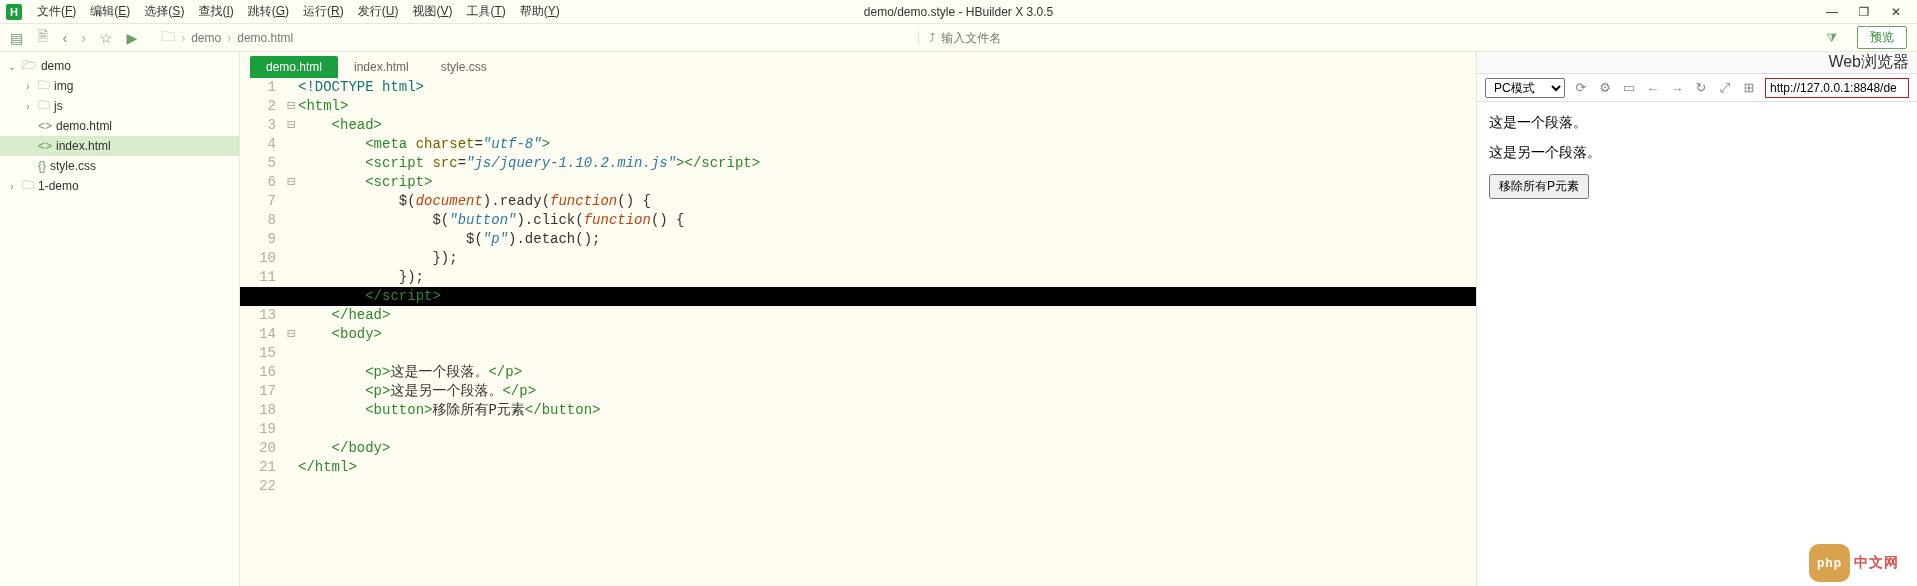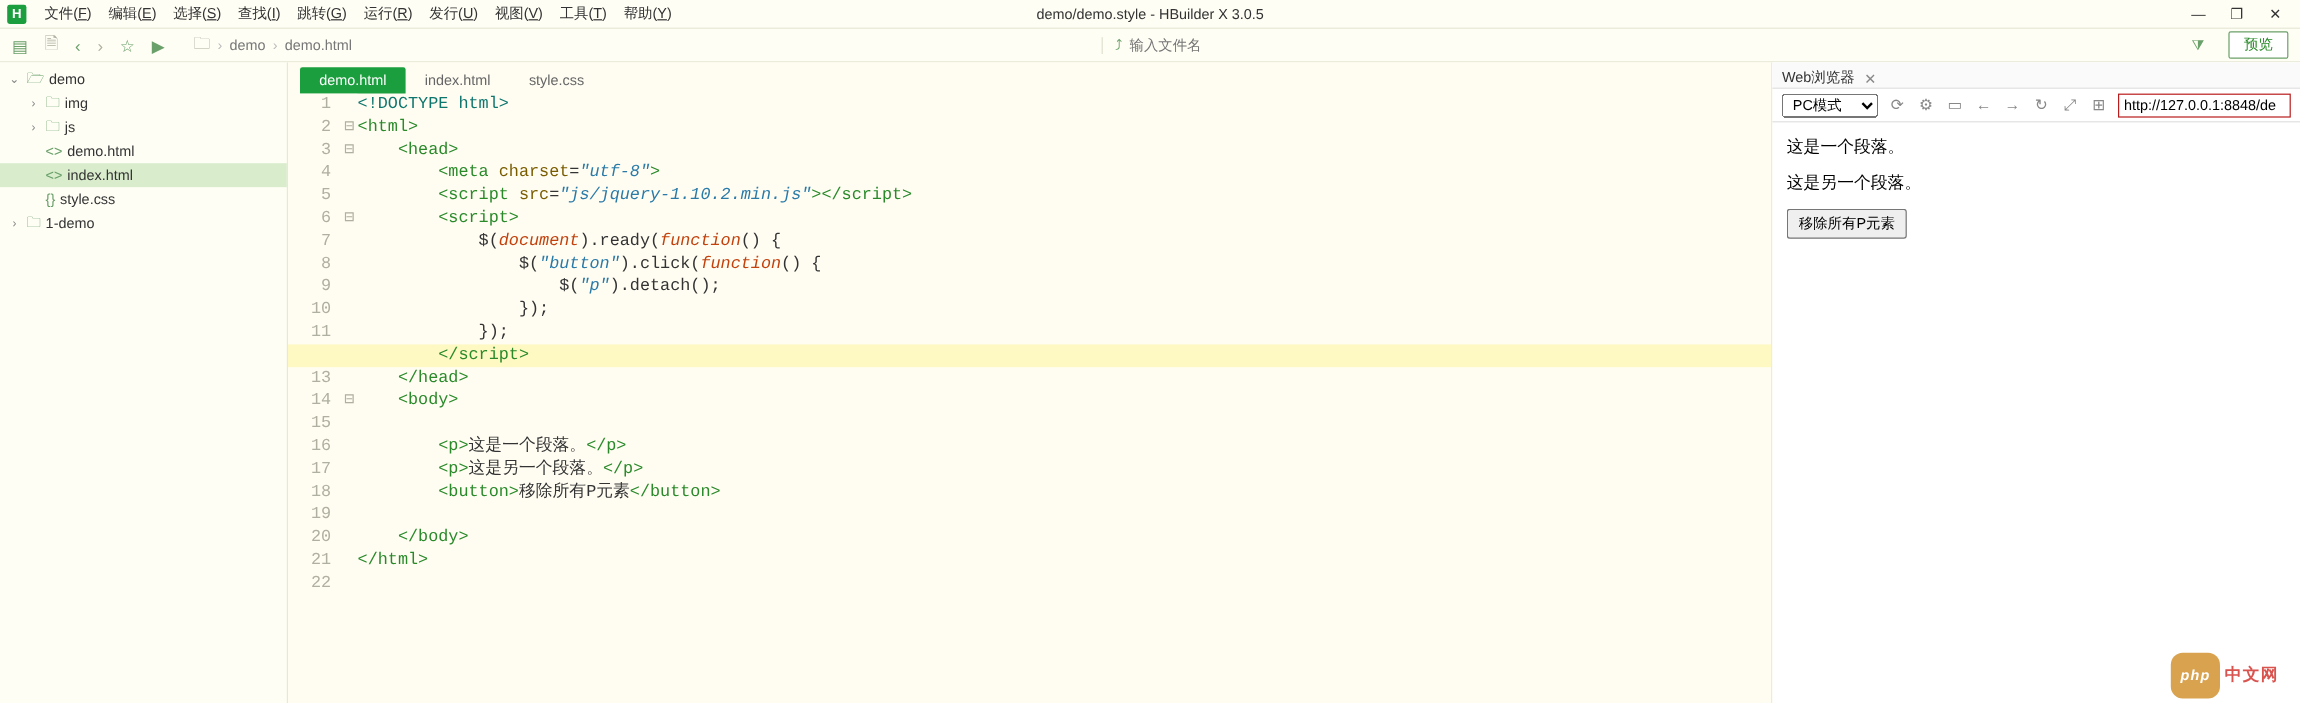--- a/index.html
+++ b/index.html
@@ -44,41 +44,41 @@
   
   .editor-wrap { flex:1; display:flex; flex-direction:column; min-width:0; background:#fffdf2; border-right:1px solid #e8e8d8;}
   .tabs { display:flex; align-items:flex-end; height:26px; padding-left:10px; gap:0; }
   .tab { padding:4px 16px; font-size:12px; color:#666; background:transparent; border-radius:2px 2px 0 0; cursor:default;}
   .tab.active { background:#1b9e3e; color:#fff; }
   .editor { flex:1; display:flex; font-family: Consolas, "Courier New", monospace; font-size:14px; line-height:19px; overflow:hidden; position:relative;}
   .gutter { width:44px; text-align:right; padding-right:8px; color:#b0b0a0; background:#fffdf2; user-select:none;}
   .fold-col { width:14px; color:#b0b0a0; text-align:center; background:#fffdf2;}
   .code { flex:1; white-space:pre; color:#333; position:relative;}
   .code .ln { height:19px; }
-  .code .ln.hl { background:#fef9c3; margin-left:-200px; padding-left:200px; margin-right:-400px; }
+  .code .ln.hl { background:#000000; margin-left:-200px; padding-left:200px; margin-right:-400px; }
   .kw-tag { color:#2a8a2a; }
   .kw-attr { color:#7a5c00; }
   .kw-str { color:#2a7aa8; font-style:italic; }
   .kw-doc { color:#0f766e; }
   .kw-js { color:#c2410c; font-style:italic;}
   
   
   .browser { width:440px; display:flex; flex-direction:column; background:#fff; }
-  .browser-tab { display:flex; align-items:flex-end; height:22px; border-bottom:1px solid #e0e0e0; padding:0 8px; font-size:12px; background:#fafafa;}
+  .browser-tab { display:flex; align-items:flex-end; height:22px; border-bottom:1px solid #e0e0e0; padding:0 8px; font-size:16px; background:#fafafa;flex-direction:column;}
   .browser-tab .close { margin-left:8px; color:#888; cursor:default;}
   .browser-toolbar { display:flex; align-items:center; height:28px; gap:8px; padding:0 8px; border-bottom:1px solid #e0e0e0; }
   .browser-toolbar select { font-size:12px; padding:1px 4px; width:80px;}
   .browser-toolbar .bico { color:#888; font-size:13px; cursor:default; width:16px; text-align:center;}
   .browser-toolbar .url { flex:1; border:1px solid #b91c1c; padding:2px 4px; font-size:12px; min-width:100px;}
   .browser-content { flex:1; padding:12px; font-size:14px; font-family: serif; color:#000; }
   .browser-content p { margin:0 0 12px 0; }
   .browser-content button { font-size:12px; padding:2px 8px; }
   
   .watermark { position:absolute; right:18px; bottom:14px; font-size:14px; color:#d9534f; font-weight:bold; letter-spacing:1px;}
-  .watermark .php { background:#d9a24f; color:#fff; border-radius:10px; padding:12px 8px; margin-right:4px; font-size:12px;font-style:italic;}
+  .watermark .php { background:#d9a24f; color:#fff; border-radius:10px; padding:12px 8px; margin-right:4px; font-size:12px;}
 </style>
 </head>
 <body>
 
 <div class="root">
 
   <div class="menubar">
     <div class="logo">H</div>
     <div class="menus" id="menus">
         <div class="menu-item">文件(<u>F</u>)</div>

